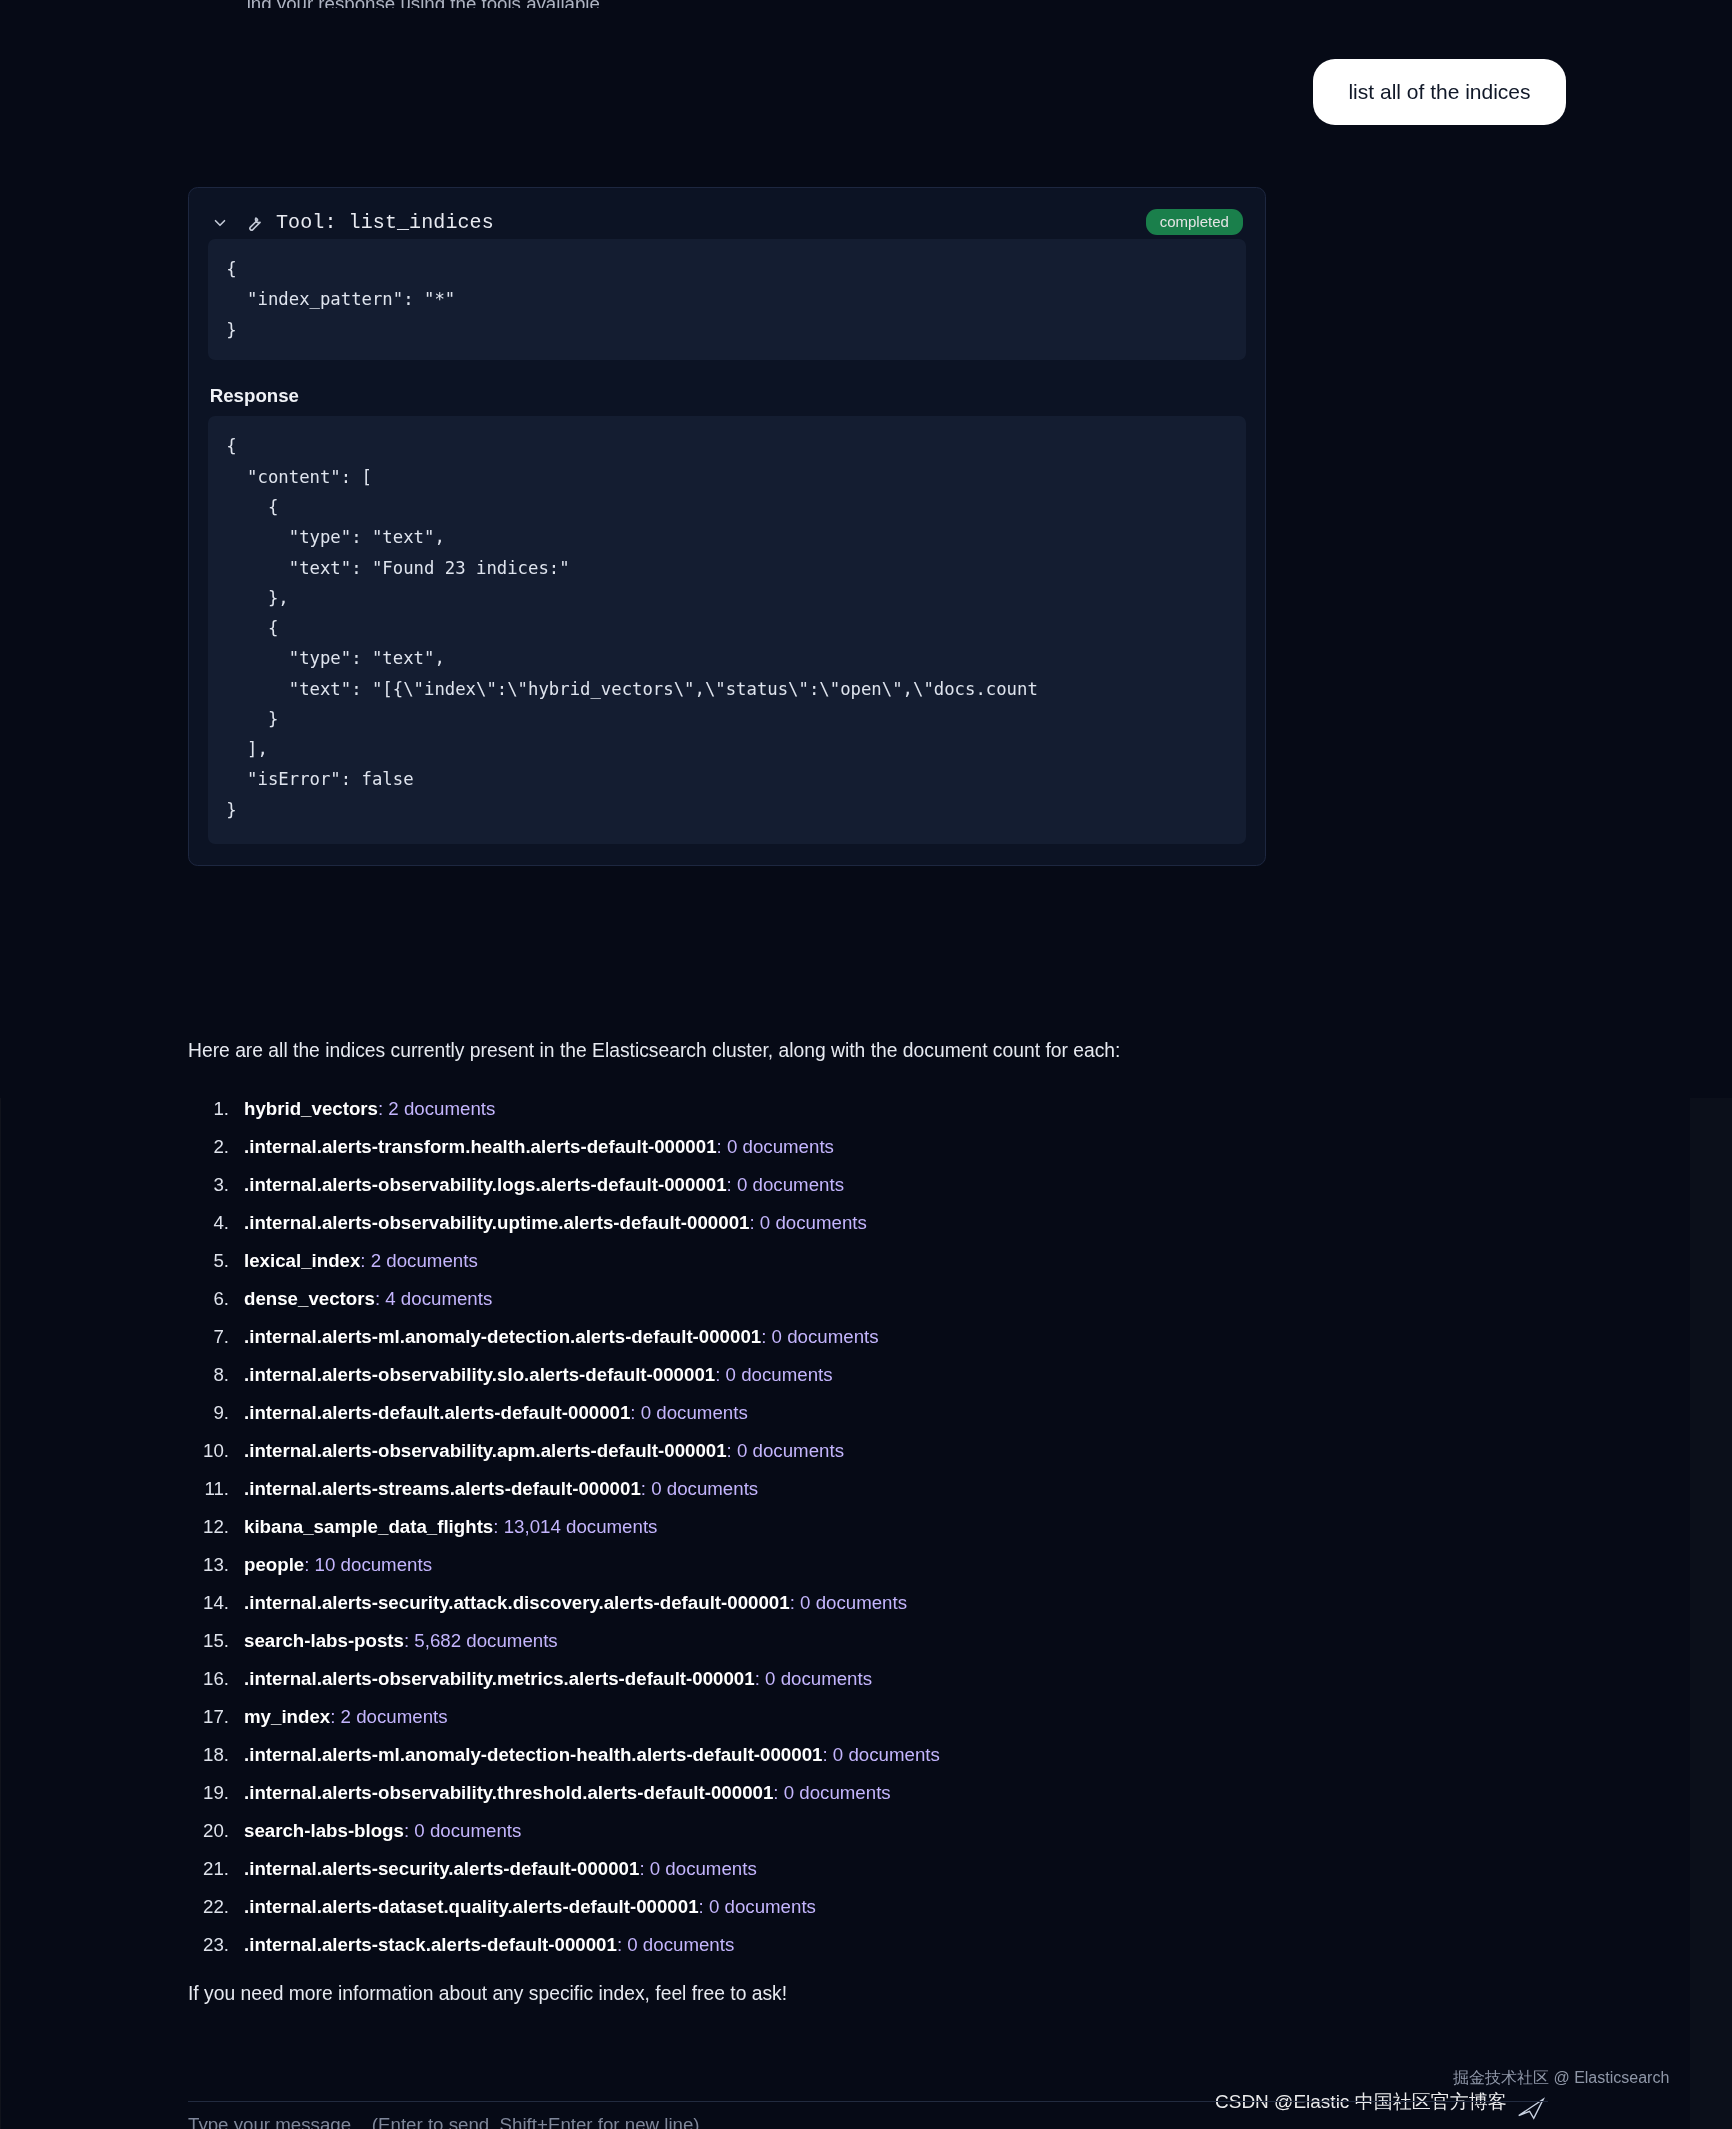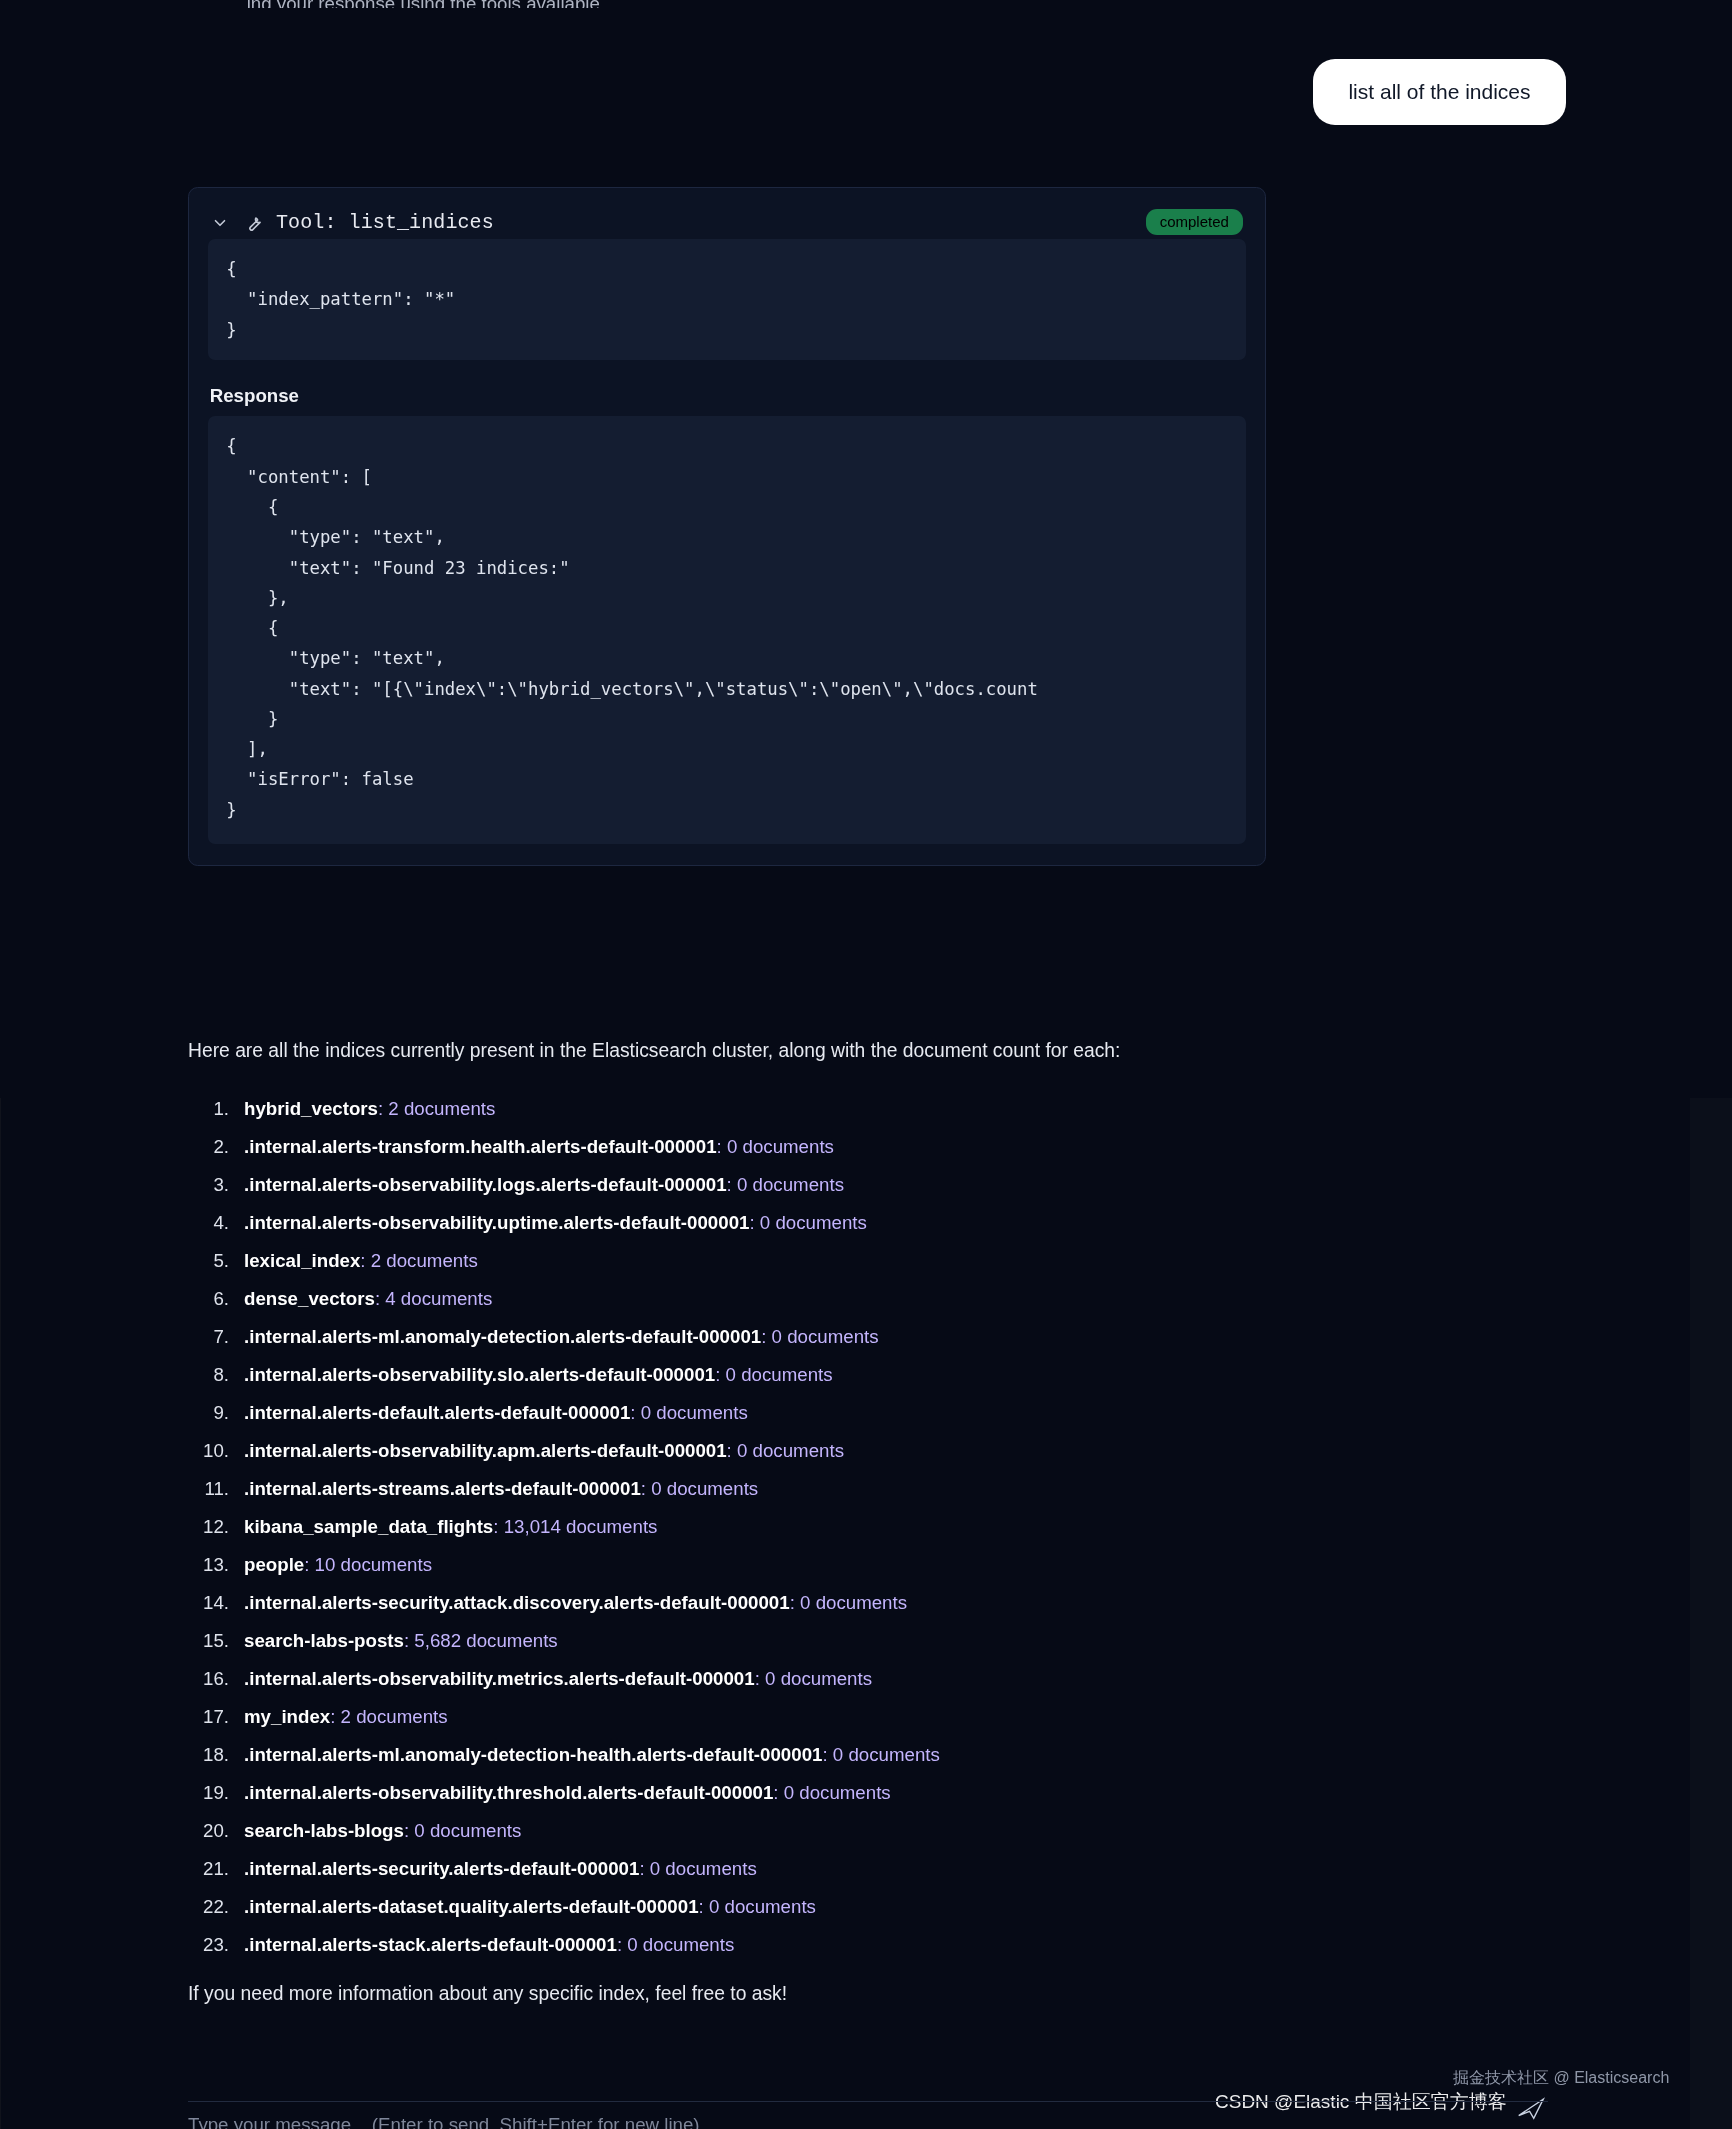--- a/index.html
+++ b/index.html
@@ -89,21 +89,21 @@
     font-size: 20px;
     color: #e8eaf1;
     letter-spacing: 0.1px;
     font-family: Liberation Mono, monospace;
   }
   .status-badge {
     position: absolute;
     right: 2.8px;
     top: 2.8px;
     background: #1a7f4b;
-    color: #000000;
+    color: #e5e5e5;
     font-size: 15px;
     padding: 5.5px 14px;
     border-radius: 11px;
     line-height: 1;
   }
 
   .section-label {
     font-size: 18.7px;
     font-weight: bold;
     color: #f0f2f7;

